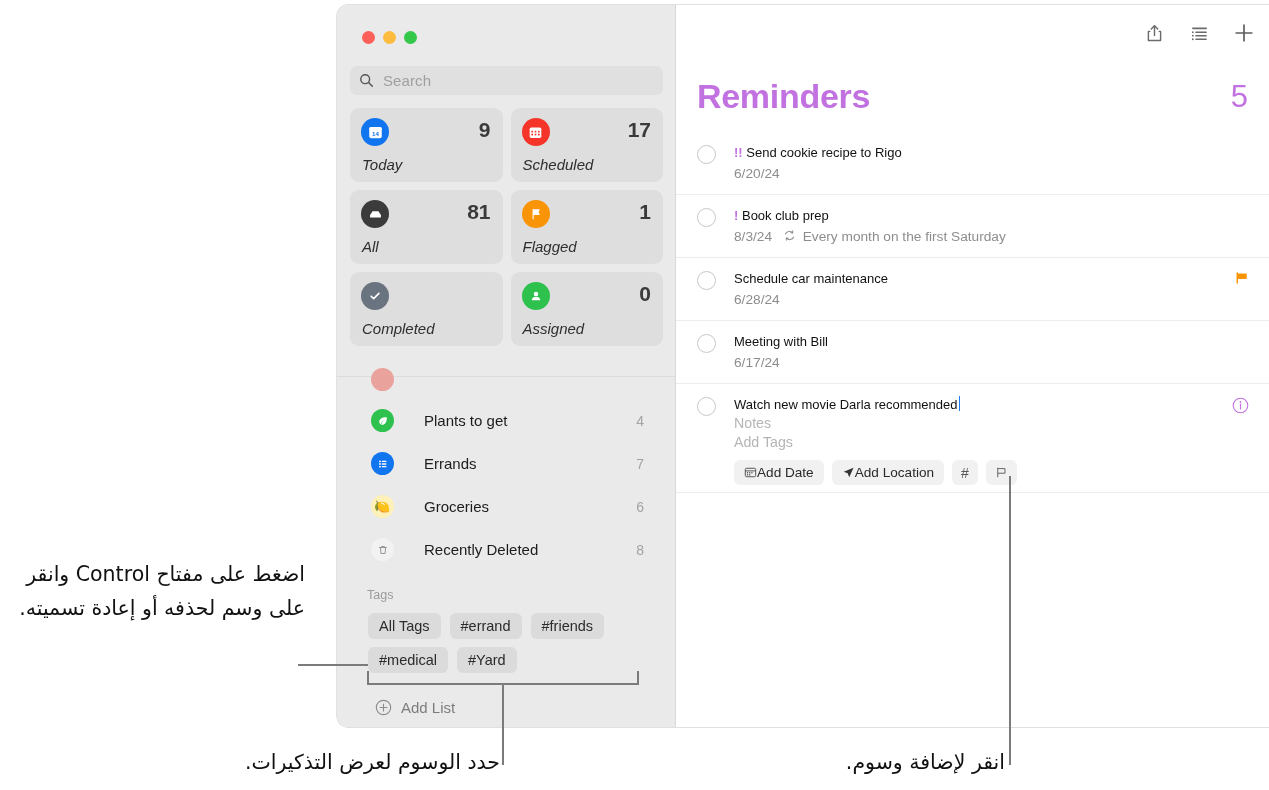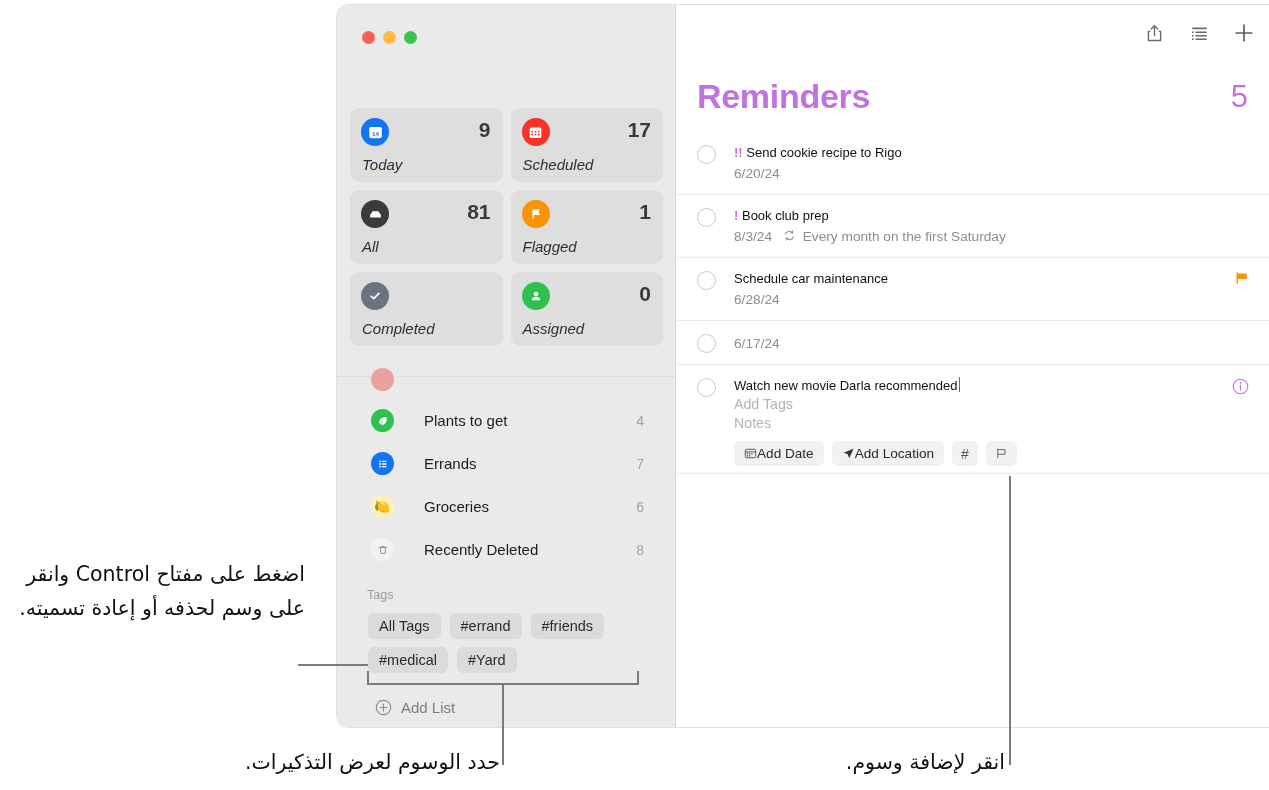--- a/index.html
+++ b/index.html
@@ -184,20 +184,29 @@
   <div class="window">
 
     <div class="sidebar">
 
       <div class="traffic">
         <div class="tl red"></div>
         <div class="tl yellow"></div>
         <div class="tl green"></div>
       </div>
 
+      <div class="search">
+        <span class="mag">
+          <svg viewBox="0 0 16 16" width="15" height="15">
+            <circle cx="6.6" cy="6.6" r="4.7" fill="none" stroke="#555" stroke-width="1.5"></circle>
+            <line x1="10.2" y1="10.2" x2="14.2" y2="14.2" stroke="#555" stroke-width="1.6" stroke-linecap="round"></line>
+          </svg>
+        </span>
+        <span class="search-text">Search</span>
+      </div>
 
       <div class="grid">
 
         <div class="card">
           <div class="ico" style="background:#1275f0">
             <svg viewBox="0 0 18 18" width="15" height="15">
               <rect x="1.5" y="2.5" width="15" height="13.5" rx="2.4" fill="#fff"></rect>
               <rect x="1.5" y="2.5" width="15" height="4" rx="2.4" fill="#fff"></rect>
               <text x="9" y="13" font-size="7.5" font-family="Liberation Sans, sans-serif" font-weight="bold" fill="#1275f0" text-anchor="middle">14</text>
             </svg>
@@ -416,32 +425,35 @@
             <svg viewBox="0 0 16 16" width="14" height="14">
               <path d="M2.6 2.4 V13.6" stroke="#f89406" stroke-width="1.7" stroke-linecap="round"></path>
               <path d="M3.2 2.9 H13.4 V9.1 H3.2 Z" fill="#f89406"></path>
             </svg>
           </span>
         </div>
 
         <div class="item">
           <div class="circ"></div>
           <div class="ibody">
+            <div class="ititle">
+              <span>Meeting with Bill</span>
+            </div>
             <div class="isub">6/17/24</div>
           </div>
         </div>
 
         <div class="item" style="padding-bottom:7px">
           <div class="circ"></div>
           <div class="ibody">
             <div class="ititle">
               <span>Watch new movie Darla recommended</span><span class="caret"></span>
             </div>
+            <div class="ph">Notes</div>
             <div class="ph">Add Tags</div>
-            <div class="ph">Notes</div>
             <div class="chips">
               <div class="chip">
                 <span>
                   <svg viewBox="0 0 16 16" width="13" height="13">
                     <rect x="1.6" y="2.8" width="12.8" height="10.4" rx="1.6" fill="none" stroke="#444" stroke-width="1.1"></rect>
                     <line x1="1.6" y1="6" x2="14.4" y2="6" stroke="#444" stroke-width="1.1"></line>
                     <g fill="#444">
                         <rect x="3.6" y="7.6" width="1.5" height="1.5"></rect>
                         <rect x="6.3" y="7.6" width="1.5" height="1.5"></rect>
                         <rect x="9" y="7.6" width="1.5" height="1.5"></rect>

